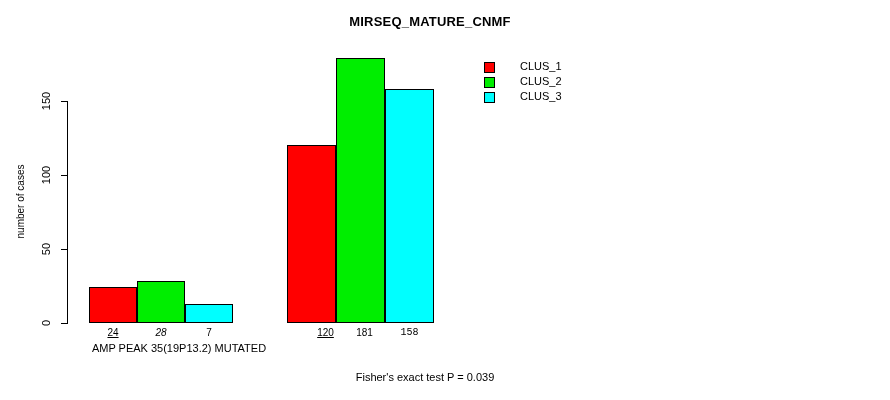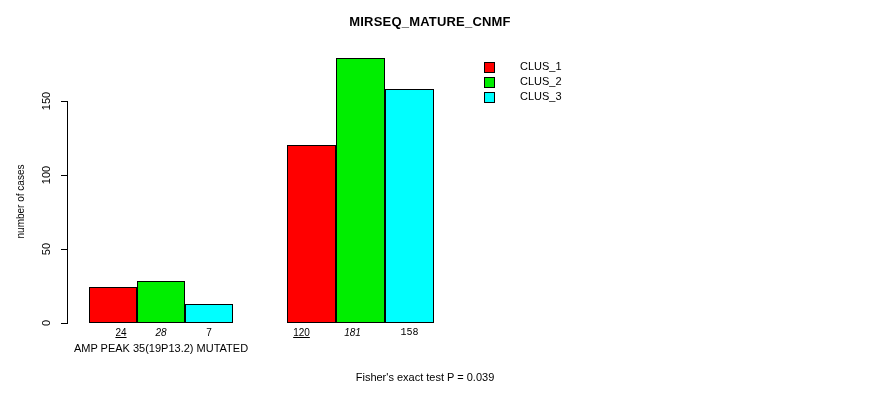--- a/index.html
+++ b/index.html
@@ -137,32 +137,32 @@
   <div class="abs y-tick-label" style="top:243px;">50</div>
   <div class="abs y-tick-label" style="top:169px;">100</div>
   <div class="abs y-tick-label" style="top:95px;">150</div>
 
   <div class="abs" id="y-axis-title">number of cases</div>
 
   <div class="abs bar" style="left:89px; top:287px; width:48px; height:36px; background:#FF0000;"></div>
   <div class="abs bar" style="left:137px; top:281px; width:48px; height:42px; background:#00EE00;"></div>
   <div class="abs bar" style="left:185px; top:304px; width:48px; height:19px; background:#00FFFF;"></div>
 
-  <div class="abs bar-value-label" style="left:97px; width:48px;text-decoration:underline;">24</div>
+  <div class="abs bar-value-label" style="left:89px; width:48px;text-decoration:underline;">24</div>
   <div class="abs bar-value-label" style="left:137px; width:48px;font-style:italic;">28</div>
   <div class="abs bar-value-label" style="left:185px; width:48px;">7</div>
 
-  <div class="abs group-label" style="left:41px; width:240px;">AMP PEAK 35(19P13.2) MUTATED</div>
+  <div class="abs group-label" style="left:59px; width:240px;">AMP PEAK 35(19P13.2) MUTATED</div>
 
   <div class="abs bar" style="left:287px; top:145px; width:49px; height:178px; background:#FF0000;"></div>
   <div class="abs bar" style="left:336px; top:58px; width:49px; height:265px; background:#00EE00;"></div>
   <div class="abs bar" style="left:385px; top:89px; width:49px; height:234px; background:#00FFFF;"></div>
 
-  <div class="abs bar-value-label" style="left:277px; width:49px;text-decoration:underline;">120</div>
-  <div class="abs bar-value-label" style="left:328px; width:49px;font-style:italic;">181</div>
+  <div class="abs bar-value-label" style="left:301px; width:49px;text-decoration:underline;">120</div>
+  <div class="abs bar-value-label" style="left:340px; width:49px;">181</div>
   <div class="abs bar-value-label" style="left:385px; width:49px;font-family:Liberation Mono, monospace;">158</div>
 
   <div class="abs" id="legend">
     <div class="legend-row">
       <span class="legend-swatch" style="background:#FF0000;"></span>
       <span class="legend-label">CLUS_1</span>
     </div>
     <div class="legend-row">
       <span class="legend-swatch" style="background:#00EE00;"></span>
       <span class="legend-label">CLUS_2</span>

